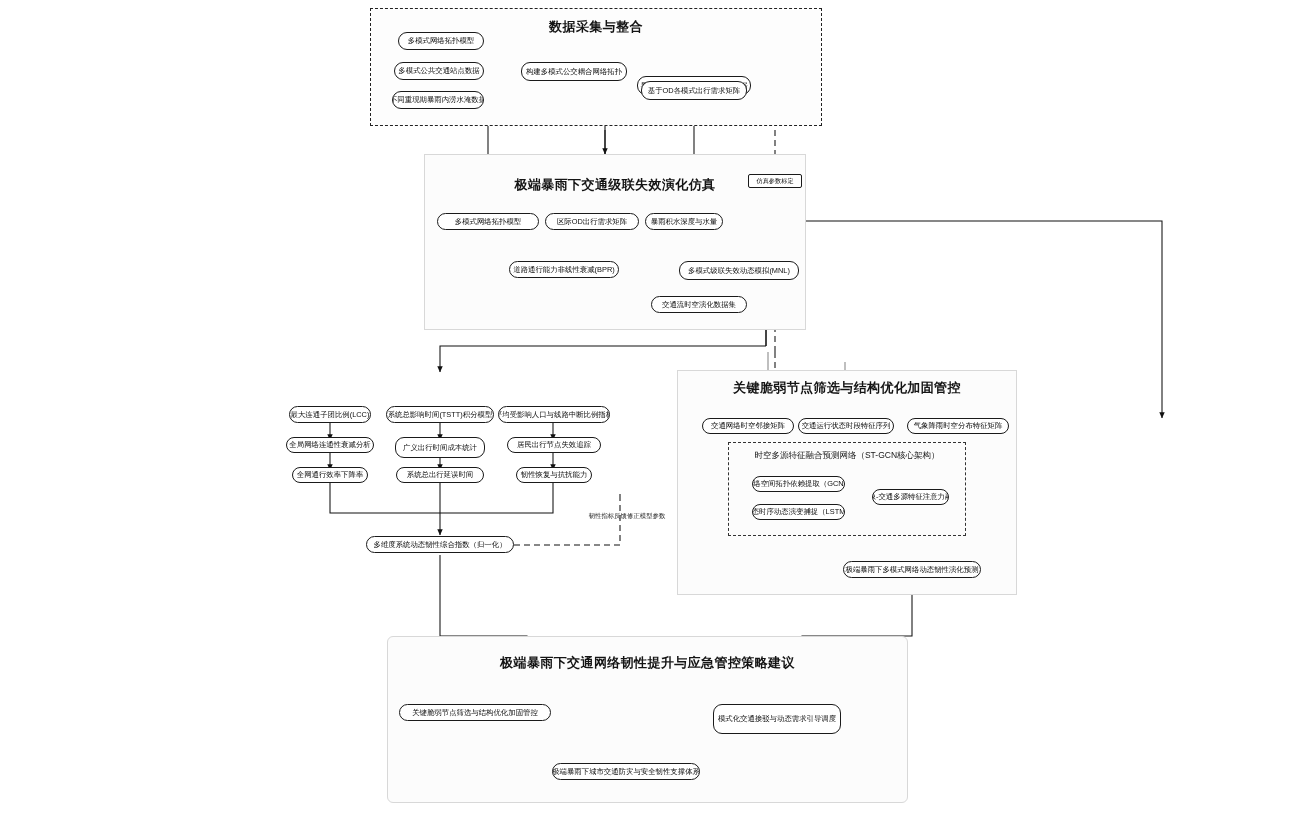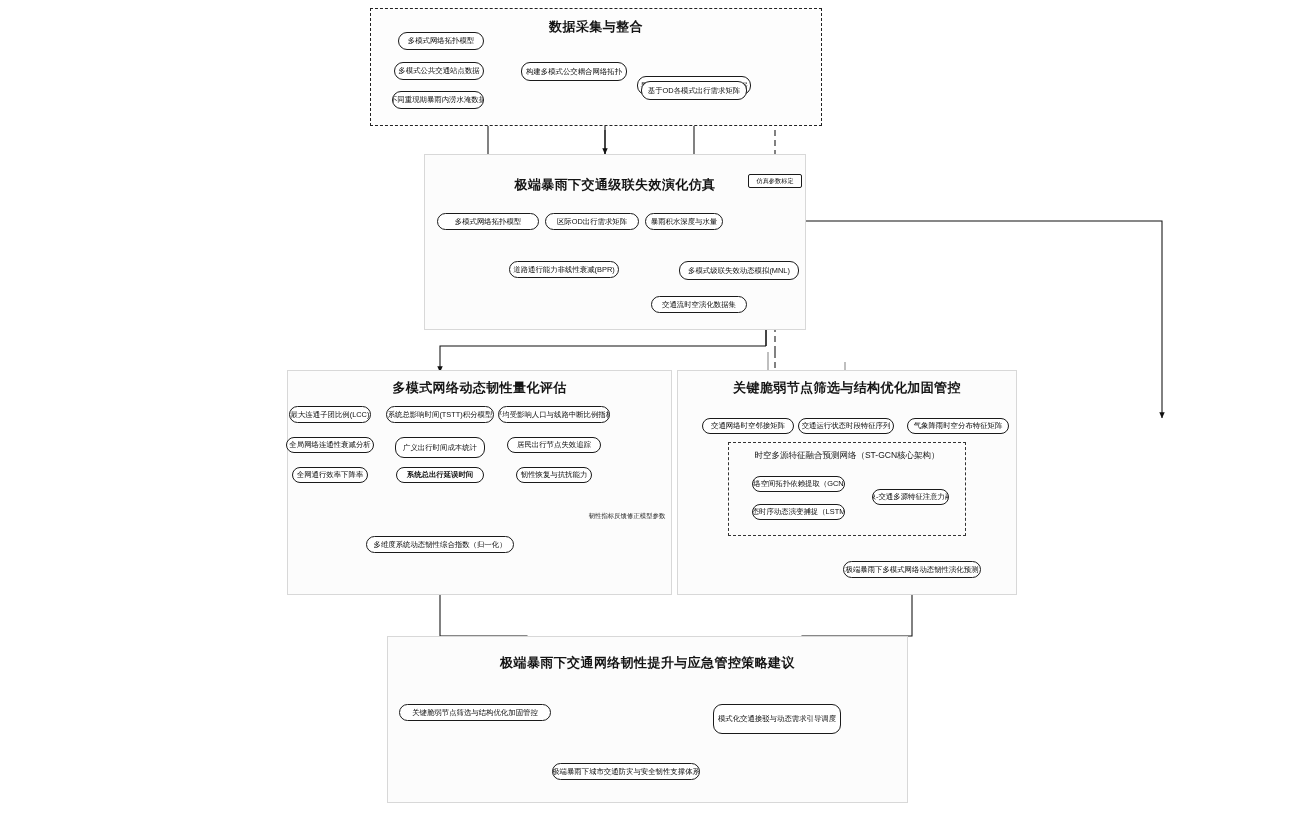--- a/index.html
+++ b/index.html
@@ -208,31 +208,28 @@
     <div class="panel-title" style="top:21px;">极端暴雨下交通级联失效演化仿真</div>
   </div>
   <div class="node" style="left:437px;top:213px;width:102px;height:17px;">多模式网络拓扑模型</div>
   <div class="node" style="left:545px;top:213px;width:94px;height:17px;">区际OD出行需求矩阵</div>
   <div class="node" style="left:645px;top:213px;width:78px;height:17px;">暴雨积水深度与水量</div>
   <div class="node" style="left:509px;top:261px;width:110px;height:17px;">道路通行能力非线性衰减(BPR)</div>
   <div class="node" style="left:679px;top:261px;width:120px;height:19px;">多模式级联失效动态模拟(MNL)</div>
   <div class="node" style="left:651px;top:296px;width:96px;height:17px;">交通流时空演化数据集</div>
   <div class="node sq" style="left:748px;top:174px;width:54px;height:14px;">仿真参数标定</div>
 
-  <div class="panel solid" style="left:287px;top:370px;width:385px;height:225px;">
-    <div class="panel-title" style="top:8px;">多模式网络动态韧性量化评估</div>
-  </div>
 
   <div class="node" style="left:289px;top:406px;width:82px;height:17px;">最大连通子团比例(LCC)</div>
   <div class="node" style="left:286px;top:437px;width:88px;height:16px;">全局网络连通性衰减分析</div>
   <div class="node" style="left:292px;top:467px;width:76px;height:16px;">全网通行效率下降率</div>
 
   <div class="node" style="left:386px;top:406px;width:108px;height:17px;">系统总影响时间(TSTT)积分模型</div>
   <div class="node" style="left:395px;top:437px;width:90px;height:21px;">广义出行时间成本统计</div>
-  <div class="node" style="left:396px;top:467px;width:88px;height:16px;font-weight:bold;">系统总出行延误时间</div>
+  <div class="node" style="left:396px;top:467px;width:88px;height:16px;">系统总出行延误时间</div>
 
   <div class="node" style="left:498px;top:406px;width:112px;height:17px;">平均受影响人口与线路中断比例指标</div>
   <div class="node" style="left:507px;top:437px;width:94px;height:16px;">居民出行节点失效追踪</div>
   <div class="node" style="left:516px;top:467px;width:76px;height:16px;">韧性恢复与抗扰能力</div>
 
   <div class="node" style="left:366px;top:536px;width:148px;height:17px;">多维度系统动态韧性综合指数（归一化）</div>
   <div class="free-label" style="left:567px;top:512px;width:120px;">韧性指标反馈修正模型参数</div>
 
   <div class="panel solid" style="left:677px;top:370px;width:340px;height:225px;">
     <div class="panel-title" style="top:8px;">关键脆弱节点筛选与结构优化加固管控</div>
@@ -242,20 +239,20 @@
   <div class="node" style="left:907px;top:418px;width:102px;height:16px;">气象降雨时空分布特征矩阵</div>
 
   <div class="sub-dashed" style="left:728px;top:442px;width:238px;height:94px;">
     <div class="sub-title" style="top:7px;">时空多源特征融合预测网络（ST-GCN核心架构）</div>
   </div>
   <div class="node" style="left:752px;top:476px;width:93px;height:16px;">网络空间拓扑依赖提取（GCN）</div>
   <div class="node" style="left:752px;top:504px;width:93px;height:16px;">状态时序动态演变捕捉（LSTM）</div>
   <div class="node" style="left:872px;top:489px;width:77px;height:16px;">气象-交通多源特征注意力融合</div>
   <div class="node" style="left:843px;top:561px;width:138px;height:17px;">极端暴雨下多模式网络动态韧性演化预测</div>
 
-  <div class="panel solid" style="left:387px;top:636px;width:521px;height:167px;">
+  <div class="panel solid" style="left:387px;top:636px;width:521px;height:167px;border-radius:6px;">
     <div class="panel-title" style="top:17px;">极端暴雨下交通网络韧性提升与应急管控策略建议</div>
   </div>
   <div class="node" style="left:399px;top:704px;width:152px;height:17px;">关键脆弱节点筛选与结构优化加固管控</div>
   <div class="node" style="left:713px;top:704px;width:128px;height:30px;">模式化交通接驳与动态需求引导调度</div>
   <div class="node" style="left:552px;top:763px;width:148px;height:17px;">极端暴雨下城市交通防灾与安全韧性支撑体系</div>
 
 </div>
 
 </body></html>

